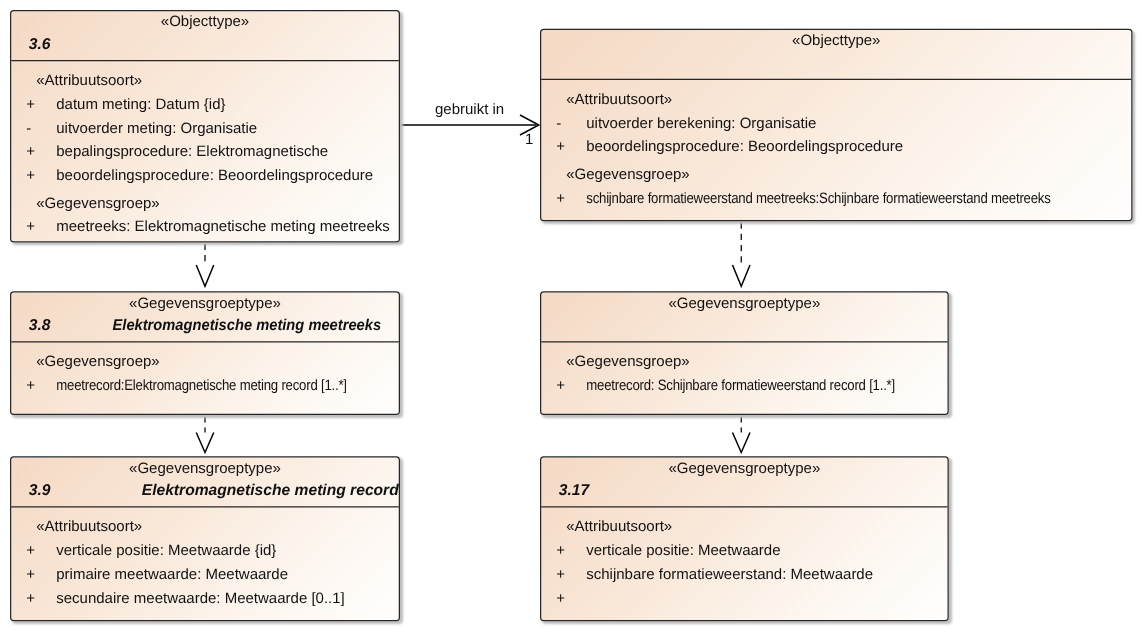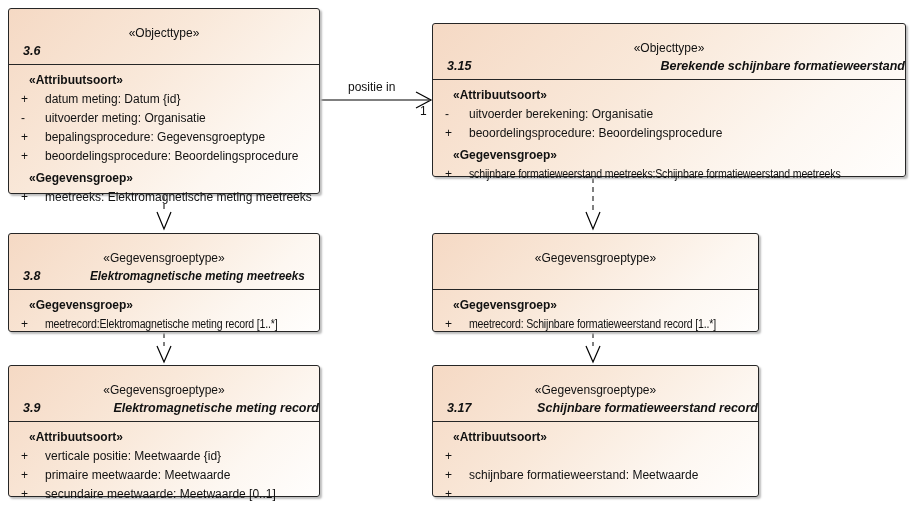--- a/index.html
+++ b/index.html
@@ -8,26 +8,26 @@
     font-family:"Liberation Sans",sans-serif;color:#111111;
   }
   .ea-box{
     position:absolute;
     background:linear-gradient(135deg,#f5d9c4 0%,#f9e8d9 40%,#fdf7f1 75%,#fffefd 100%);
     border:1px solid #262626;
     border-radius:3px;
     box-shadow:2px 2px 2px #bdbdbd;
     box-sizing:border-box;
   }
-  .hdr{border-bottom:1px solid #262626;padding-top:16px;height:39px;box-sizing:content-box;position:relative;}
+  .hdr{border-bottom:1px solid #262626;padding-top:0;height:39px;box-sizing:content-box;position:relative;}
   .stereo{text-align:center;font-size:12px;height:17px;line-height:17px;}
   .titleline{position:relative;text-align:right;font-size:12.5px;font-weight:bold;height:19px;line-height:19px;white-space:nowrap;font-style:italic;}
   .num{position:absolute;left:14px;top:0;font-weight:bold;}
   .bdy{padding:5px 4px 0 8px;}
-  .sect{font-size:12px;height:20px;line-height:20px;padding-left:12px;white-space:nowrap;font-weight:bold;}
+  .sect{font-size:12px;height:20px;line-height:20px;padding-left:12px;white-space:nowrap;}
   .sect + .rows + .sect{margin-top:2px;}
   .row{position:relative;font-size:12px;height:19px;line-height:19px;padding-left:28px;white-space:nowrap;}
   .pfx{position:absolute;left:4px;top:0;}
   .txt{display:inline-block;transform-origin:0 50%;}
   .condensed .txt{transform:scaleX(0.88);letter-spacing:-0.2px;}
   .semicond .txt{transform:scaleX(0.94);}
   svg.connectors{position:absolute;left:0;top:0;}
   .solidline{stroke:#000000;stroke-width:1.2;fill:none;}
   .dashline{stroke:#000000;stroke-width:1;stroke-dasharray:5 4;fill:none;}
   .openarrow{stroke:#000000;stroke-width:1.2;fill:none;stroke-linejoin:miter;}
@@ -54,21 +54,21 @@
     <g>
       <line class="dashline" x1="593" y1="178" x2="593" y2="212"></line>
       <polyline class="openarrow" points="586,212 593,229 600,212"></polyline>
     </g>
     <g>
       <line class="dashline" x1="593" y1="333" x2="593" y2="346"></line>
       <polyline class="openarrow" points="586,346 593,362 600,346"></polyline>
     </g>
   </svg>
 
-  <div class="conn-label" style="left:348px;top:80px;">positie in</div>
+  <div class="conn-label" style="left:348px;top:80px;">gebruikt in</div>
   <div class="conn-label" style="left:420px;top:104px;">1</div>
 
   <div class="ea-box" style="left:8px;top:8px;width:312px;height:186px;">
     <div class="hdr">
       <div class="stereo">«Objecttype»</div>
       <div class="titleline">
         <span class="num">3.6</span>
       </div>
     </div>
     <div class="bdy">
@@ -77,44 +77,40 @@
         <div class="row">
           <span class="pfx">+</span>
           <span class="txt">datum meting: Datum {id}</span>
         </div>
         <div class="row">
           <span class="pfx">-</span>
           <span class="txt">uitvoerder meting: Organisatie</span>
         </div>
         <div class="row">
           <span class="pfx">+</span>
-          <span class="txt">bepalingsprocedure: Gegevensgroeptype</span>
+          <span class="txt">bepalingsprocedure: Elektromagnetische</span>
         </div>
         <div class="row">
           <span class="pfx">+</span>
           <span class="txt">beoordelingsprocedure: Beoordelingsprocedure</span>
         </div>
       </div>
       <div class="sect">«Gegevensgroep»</div>
       <div class="rows">
         <div class="row">
           <span class="pfx">+</span>
           <span class="txt">meetreeks: Elektromagnetische meting meetreeks</span>
         </div>
       </div>
     </div>
   </div>
 
   <div class="ea-box" style="left:432px;top:23px;width:474px;height:154px;">
     <div class="hdr">
       <div class="stereo">«Objecttype»</div>
-      <div class="titleline">
-        <span class="num">3.15</span>
-        <span>Berekende schijnbare formatieweerstand</span>
-      </div>
     </div>
     <div class="bdy">
       <div class="sect">«Attribuutsoort»</div>
       <div class="rows">
         <div class="row">
           <span class="pfx">-</span>
           <span class="txt">uitvoerder berekening: Organisatie</span>
         </div>
         <div class="row">
           <span class="pfx">+</span>
@@ -190,28 +186,28 @@
         </div>
       </div>
     </div>
   </div>
 
   <div class="ea-box" style="left:432px;top:365px;width:327px;height:132px;">
     <div class="hdr">
       <div class="stereo">«Gegevensgroeptype»</div>
       <div class="titleline">
         <span class="num">3.17</span>
-        <span>Schijnbare formatieweerstand record</span>
-      </div>
-    </div>
-    <div class="bdy">
-      <div class="sect">«Attribuutsoort»</div>
-      <div class="rows">
-        <div class="row">
-          <span class="pfx">+</span>
+      </div>
+    </div>
+    <div class="bdy">
+      <div class="sect">«Attribuutsoort»</div>
+      <div class="rows">
+        <div class="row">
+          <span class="pfx">+</span>
+          <span class="txt">verticale positie: Meetwaarde</span>
         </div>
         <div class="row">
           <span class="pfx">+</span>
           <span class="txt">schijnbare formatieweerstand: Meetwaarde</span>
         </div>
         <div class="row">
           <span class="pfx">+</span>
         </div>
       </div>
     </div>

